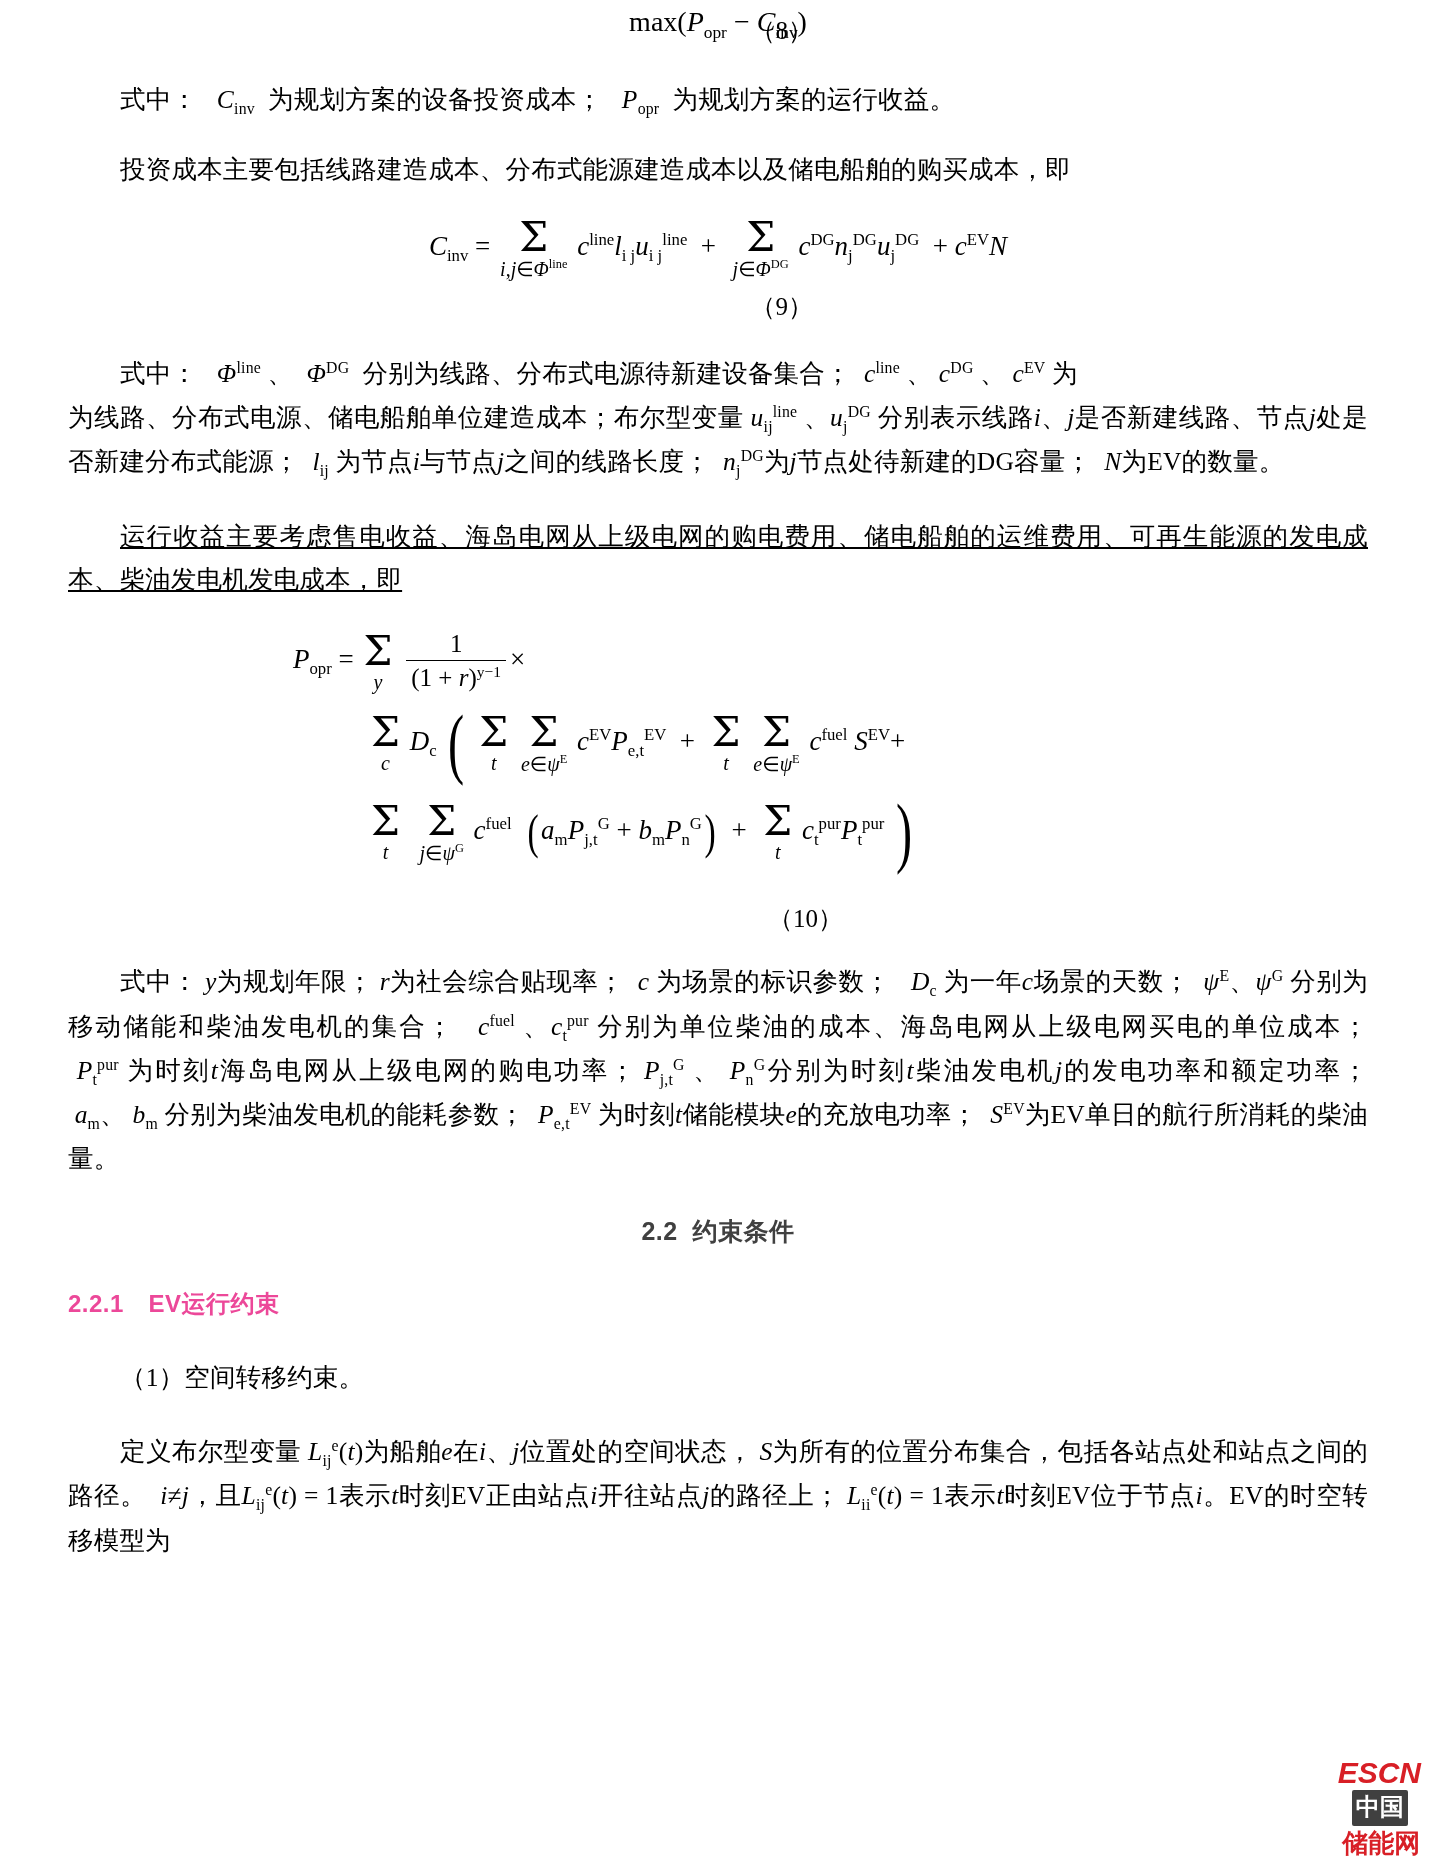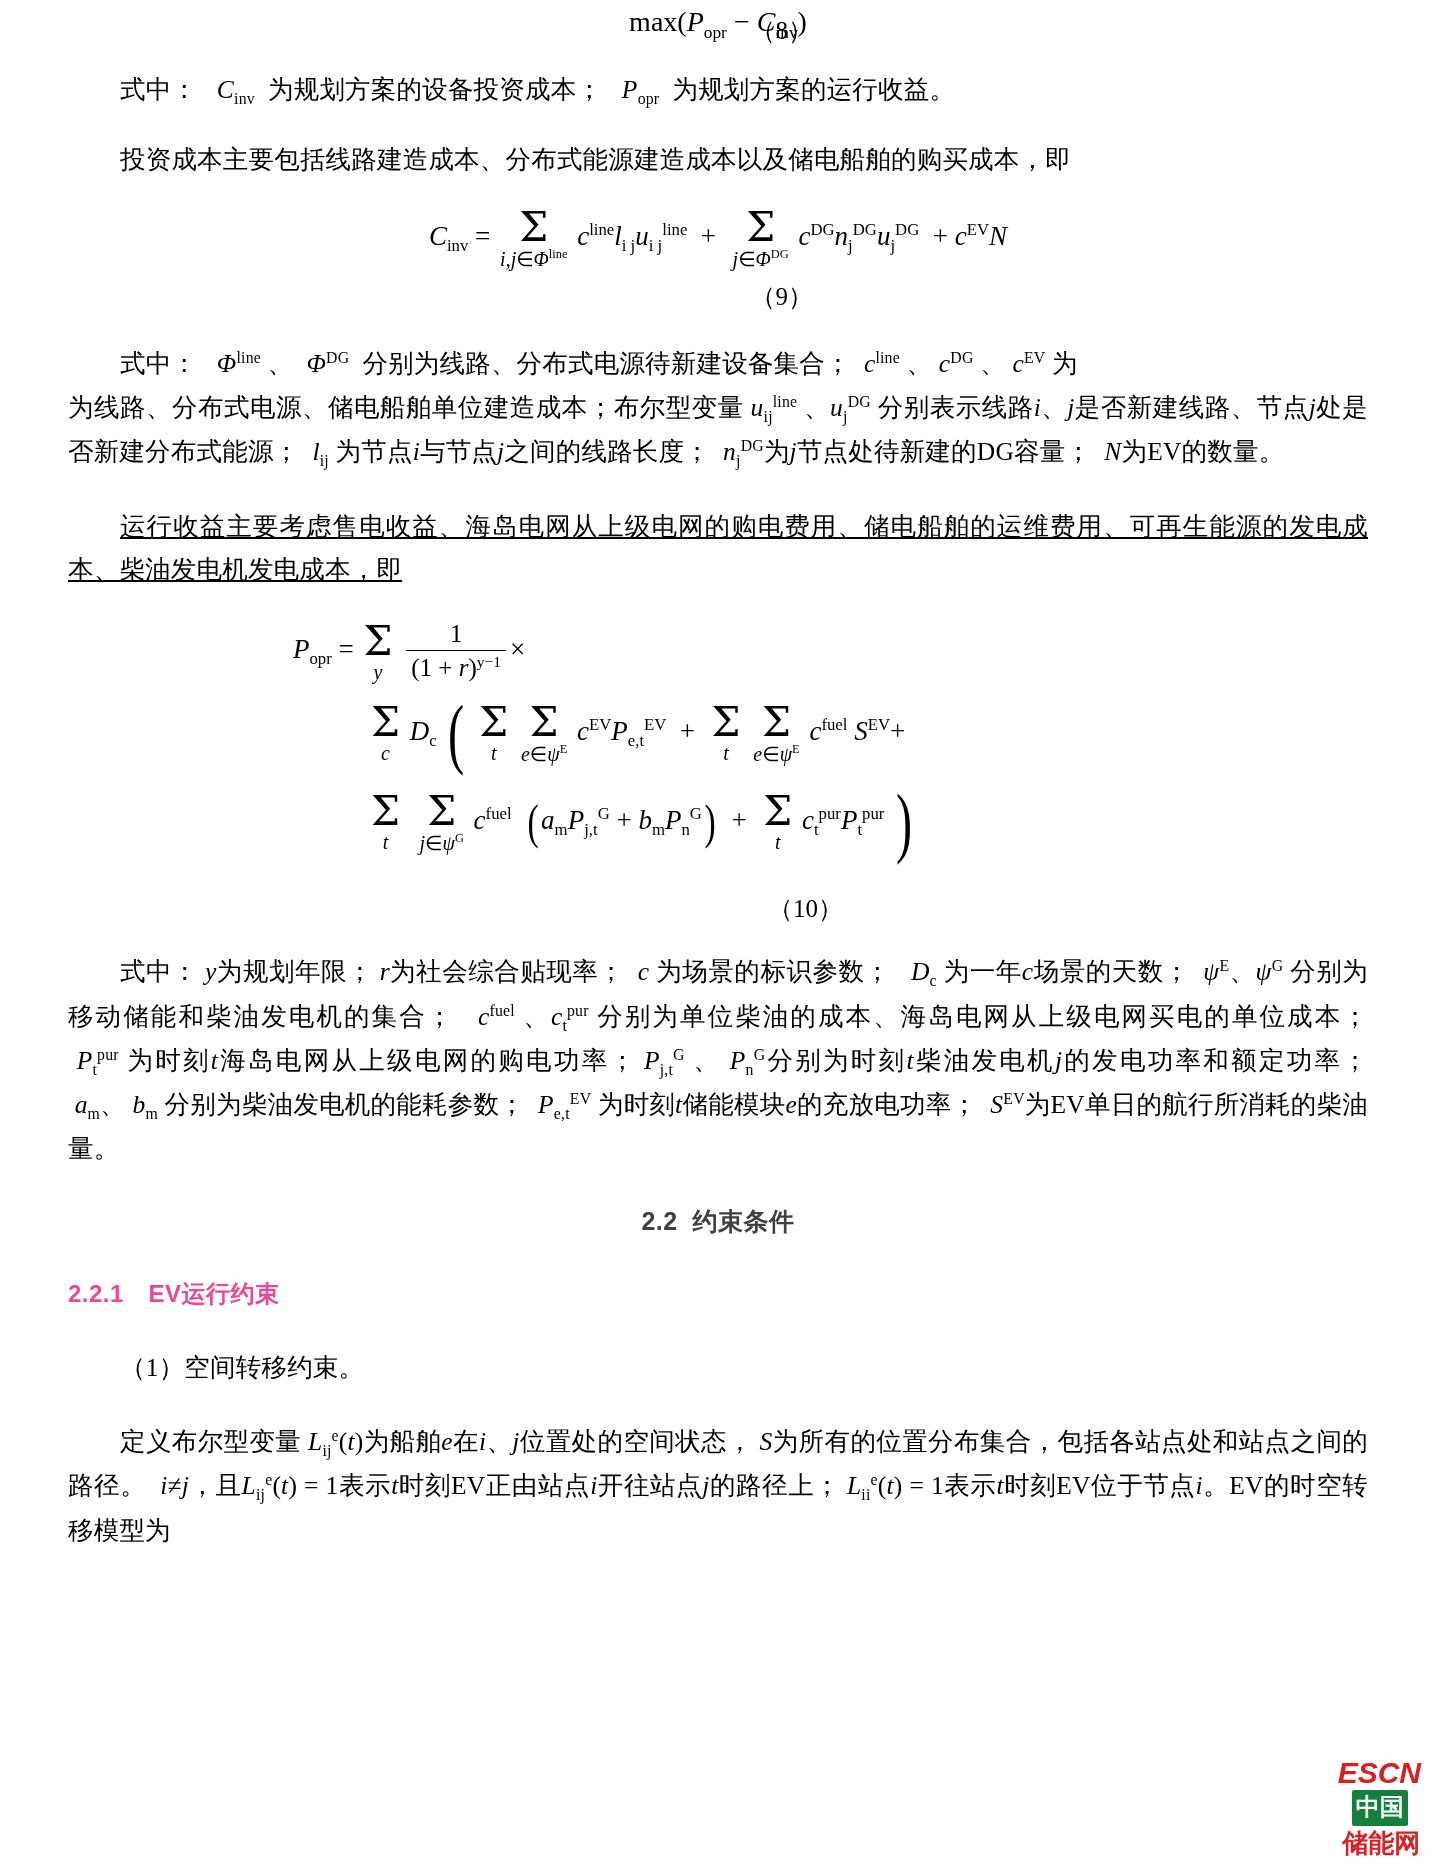--- a/index.html
+++ b/index.html
@@ -119,42 +119,42 @@
     align-items: center;
     font-family: "Liberation Sans", sans-serif;
     font-weight: bold;
     font-size: 28px;
     letter-spacing: 0px;
     flex-direction: column;
   }
   .logo .escn { color: #d81f26; font-style: italic; font-size: 30px; margin-right: 4px; }
   .logo .cn { color: #d81f26; font-size: 26px; }
   .logo .cn-box {
-    background: #15803d;
+    background: #404040;
     color: #fff;
     font-size: 24px;
     padding: 1px 4px 3px 4px;
     margin-right: 3px;
     border-radius: 2px;
   }
 </style>
 </head>
 <body>
 
 <div class="page">
   <div class="content">
 
     <div class="eq-block" style="margin-top:6px; height:50px;">
       <span style="font-size:28px;">
         max(<span class="mi">P</span><sub>opr</sub> − <span class="mi">C</span><sub>inv</sub>)
       </span>
       <span class="eq-num" style="top:8px; right:555px;">（8）</span>
     </div>
 
-    <p class="para indent" style="margin-top:12px;">
+    <p class="para indent" style="margin-top:22px;">
       <span>式中：</span>
       &nbsp;&nbsp;<span class="mi">C</span><sub>inv</sub>&nbsp;
       <span>为规划方案的设备投资成本；</span>
       &nbsp;&nbsp;<span class="mi">P</span><sub>opr</sub>&nbsp;
       <span>为规划方案的运行收益。</span>
     </p>
 
     <p class="para indent" style="margin-top:26px;">投资成本主要包括线路建造成本、分布式能源建造成本以及储电船舶的购买成本，即</p>
 
     <div class="eq-block" style="margin-top:26px; height:100px;">

